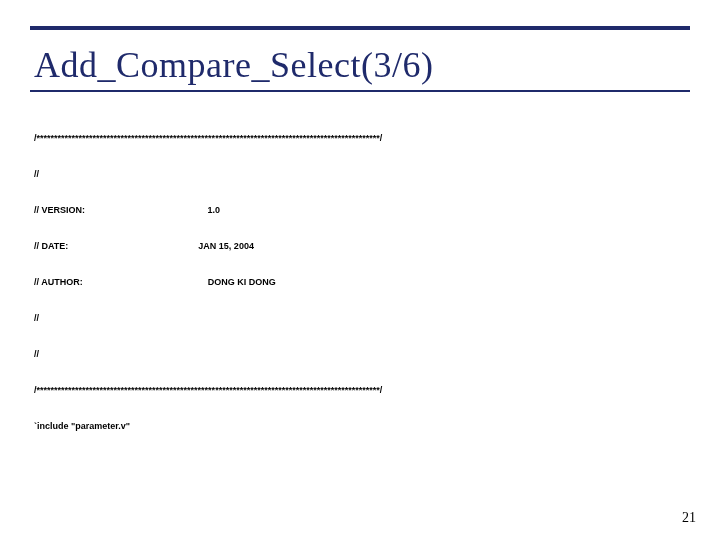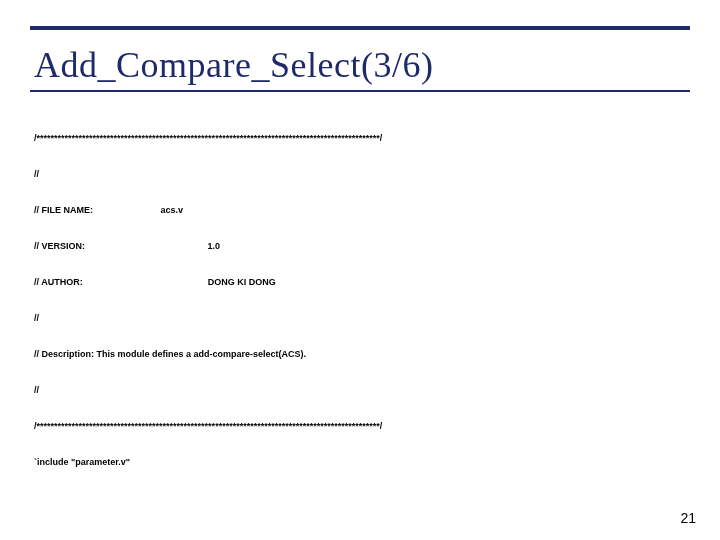--- a/index.html
+++ b/index.html
@@ -51,41 +51,40 @@
     line-height: 12px;
     font-weight: bold;
     color: #000;
     white-space: pre;
   }
   .line { display: block; height: 12px; }
   .page-number {
     position: absolute;
     bottom: 14px;
     right: 24px;
-    font-family: Liberation Sans, sans-serif;
+    font-family: Liberation Serif, serif;
     font-size: 14px;
     color: #000;
   }
 </style>
 </head>
 <body>
 
 <div class="slide">
   <div class="top-bar"></div>
   <div class="title">Add_Compare_Select(3/6)</div>
   <div class="bottom-bar"></div>
 
   <div class="code">
     <span class="line">/**************************************************************************************************/</span>
     <span class="line">//</span>
-    <span class="line">// FILE NAME:                           acs.v</span>
     <span class="line">// VERSION:                                                 1.0</span>
+    <span class="line">// DATE:                                                    JAN 15, 2004</span>
     <span class="line">// AUTHOR:                                                  DONG KI DONG</span>
     <span class="line">//</span>
-    <span class="line">// Description: This module defines a add-compare-select(ACS).</span>
     <span class="line">//</span>
     <span class="line">/**************************************************************************************************/</span>
     <span class="line">`include "parameter.v"</span>
     
     
     
     
     
     
     

